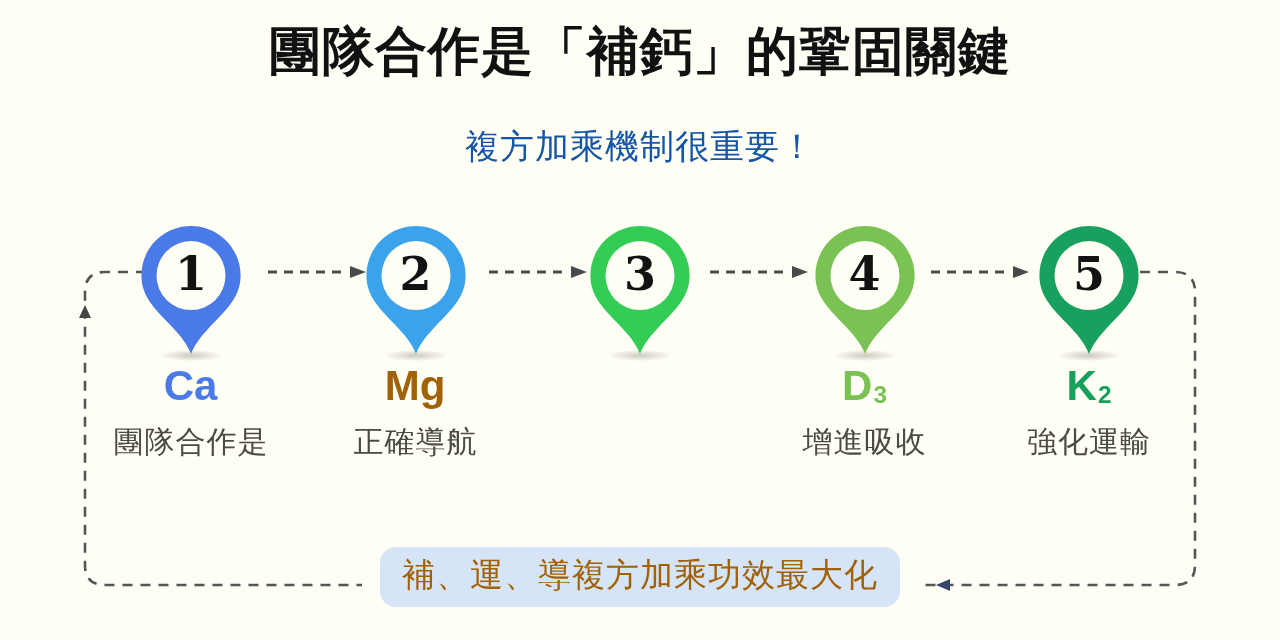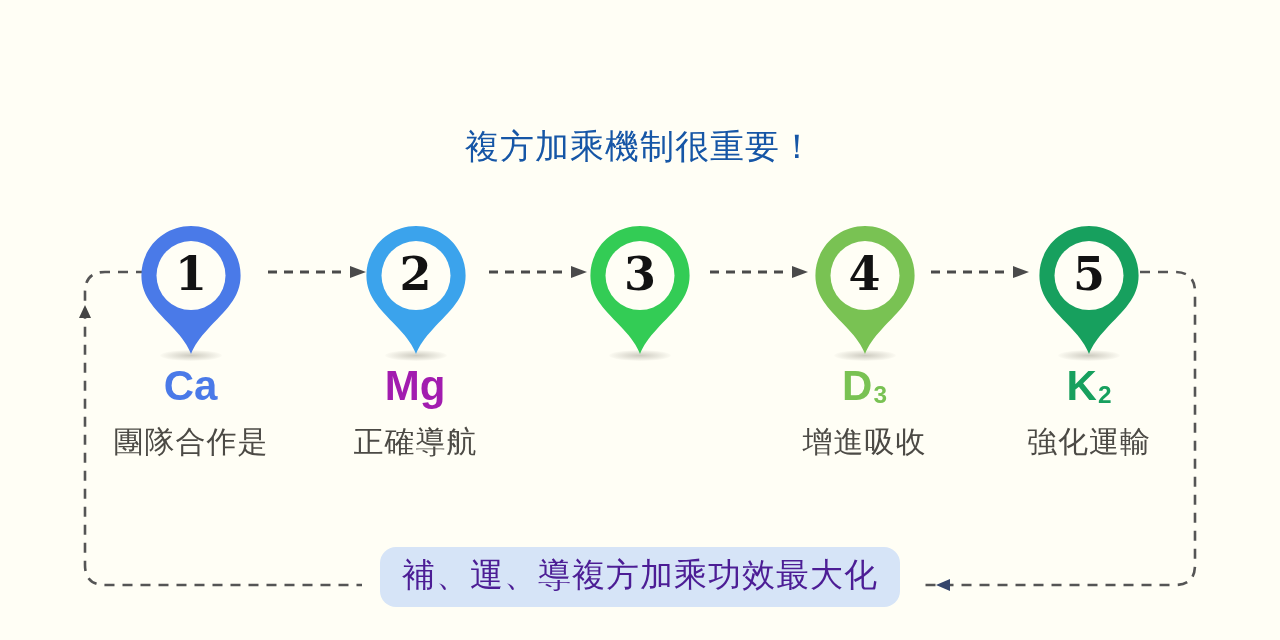--- a/index.html
+++ b/index.html
@@ -154,20 +154,21 @@
     letter-spacing: 1px;
     white-space: nowrap;
     line-height: 1.2;
   }
 </style>
 </head>
 <body style="background: rgb(255, 254, 245);">
 
 <div id="stage" style="background: rgb(255, 254, 245);">
 
+  <div class="title" style="color: rgb(17, 17, 17);">團隊合作是「補鈣」的鞏固關鍵</div>
   <div class="subtitle" style="color: rgb(22, 86, 166);">複方加乘機制很重要！</div>
 
   <svg id="loop-svg" viewBox="0 0 1280 640">
 
     <path d="M 200 272 L 105 272 Q 85 272 85 292 L 85 565 Q 85 585 105 585 L 362 585" fill="none" stroke="#555555" stroke-width="2.6" stroke-dasharray="10 8" stroke-linecap="butt"></path>
     <polygon points="85,305 79,318 91,318" fill="#444444"></polygon>
 
     <path d="M 1140 272 L 1175 272 Q 1195 272 1195 292 L 1195 565 Q 1195 585 1175 585 L 918 585" fill="none" stroke="#555555" stroke-width="2.6" stroke-dasharray="10 8" stroke-linecap="butt"></path>
     <polygon points="936,585 950,579 950,591" fill="#35456b"></polygon>
 
@@ -205,21 +206,21 @@
 
     <div class="step">
       <div class="pin-wrap">
         <div class="pin-shadow"></div>
         <svg class="pin-svg" viewBox="0 0 110 140">
           <path d="M55 4 C27.6 4 5.4 26.2 5.4 53.6 C5.4 76 21 89 38 107 C46 115.4 52 124 55 132 C58 124 64 115.4 72 107 C89 89 104.6 76 104.6 53.6 C104.6 26.2 82.4 4 55 4 Z" fill="#3ba3ec"></path>
           <circle cx="55" cy="53.6" r="34.5" fill="#fffef5"></circle>
         </svg>
         <div class="pin-num">2</div>
       </div>
-      <div class="sym" style="color: #a21caf;">
+      <div class="sym" style="color: #a16207;">
         <span>Mg</span><sub></sub>
       </div>
       <div class="desc">正確導航</div>
     </div>
 
     <div class="step">
       <div class="pin-wrap">
         <div class="pin-shadow"></div>
         <svg class="pin-svg" viewBox="0 0 110 140">
           <path d="M55 4 C27.6 4 5.4 26.2 5.4 53.6 C5.4 76 21 89 38 107 C46 115.4 52 124 55 132 C58 124 64 115.4 72 107 C89 89 104.6 76 104.6 53.6 C104.6 26.2 82.4 4 55 4 Z" fill="#33cc55"></path>
@@ -254,15 +255,15 @@
         <div class="pin-num">5</div>
       </div>
       <div class="sym" style="color: rgb(23, 160, 94);">
         <span>K</span><sub>2</sub>
       </div>
       <div class="desc">強化運輸</div>
     </div>
 
   </div>
 
-  <div class="banner" style="background: rgb(214, 228, 247); color: #4c1d95;">補、運、導複方加乘功效最大化</div>
+  <div class="banner" style="background: rgb(214, 228, 247); color: #a16207;">補、運、導複方加乘功效最大化</div>
 
 </div>
 
 </body></html>

